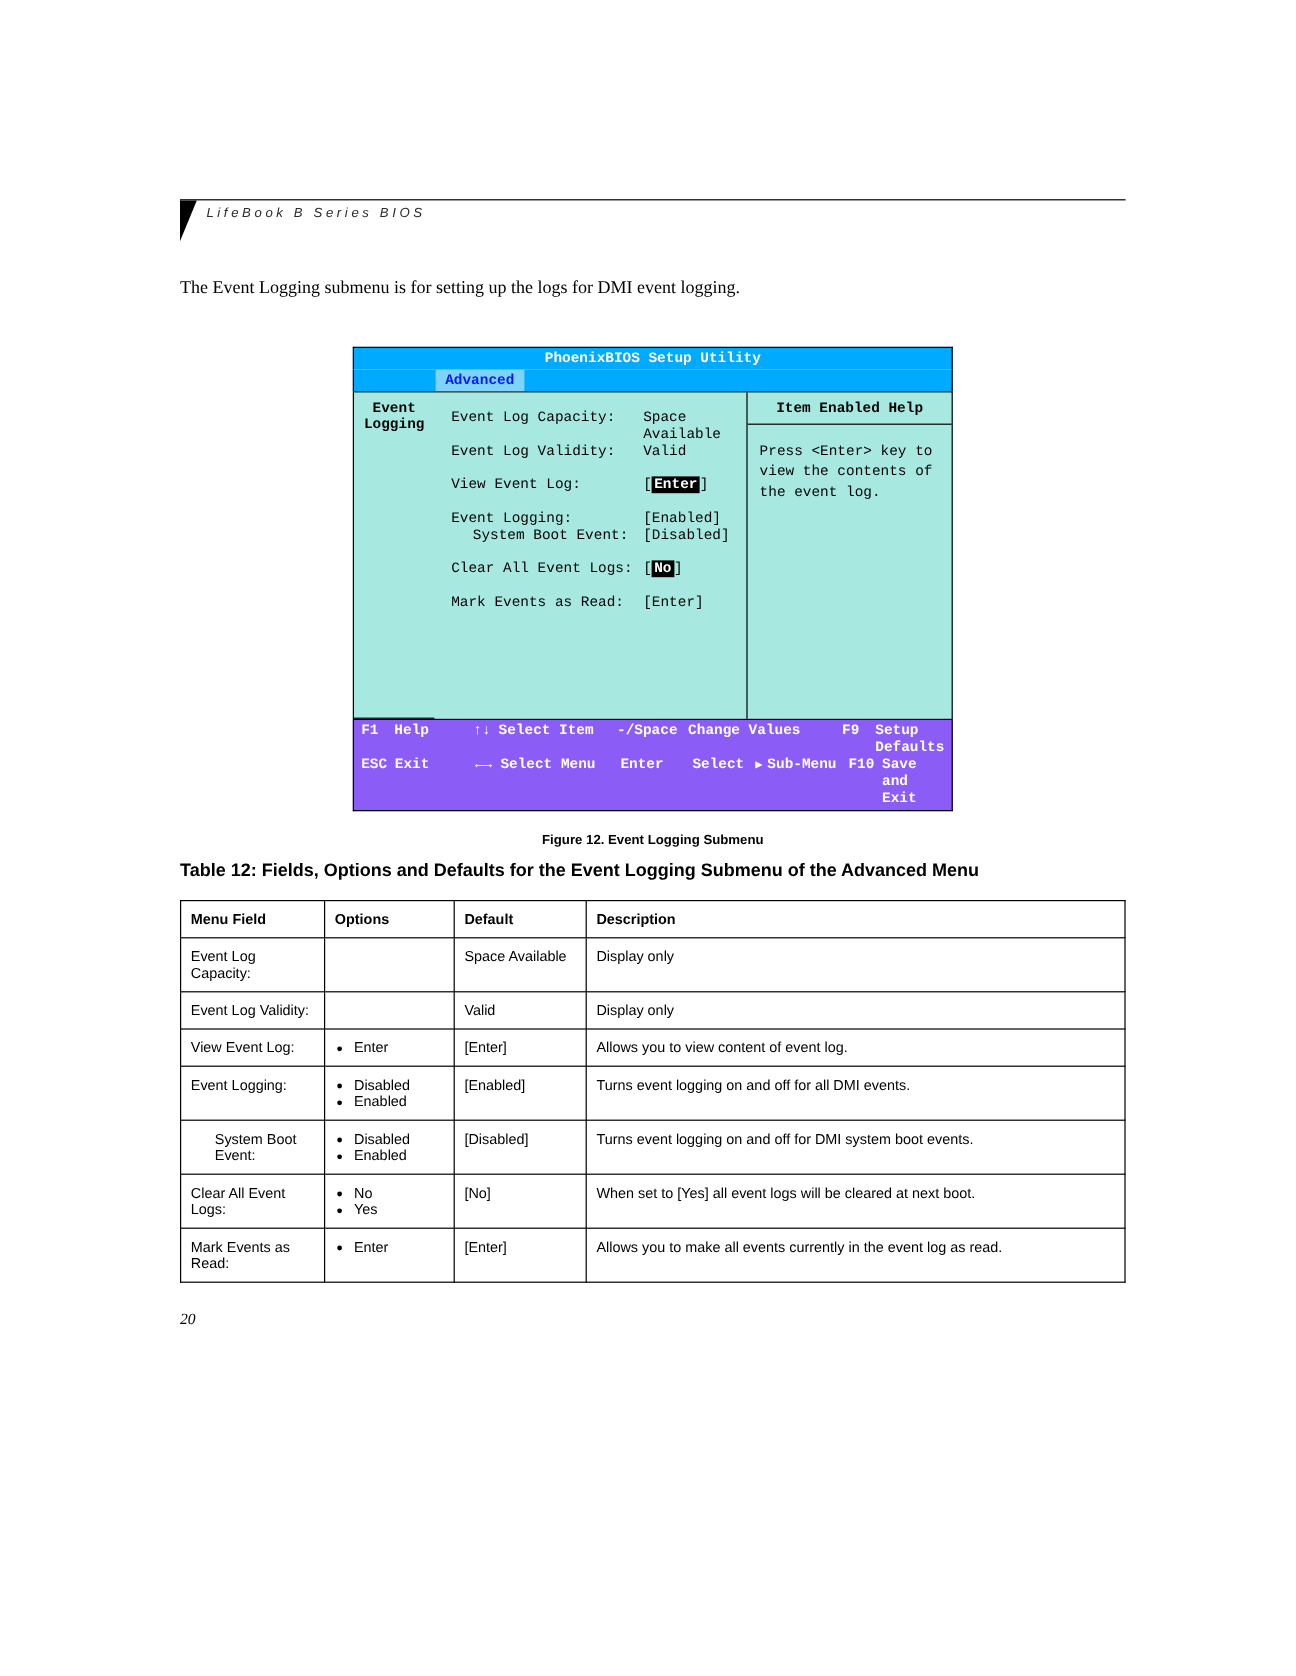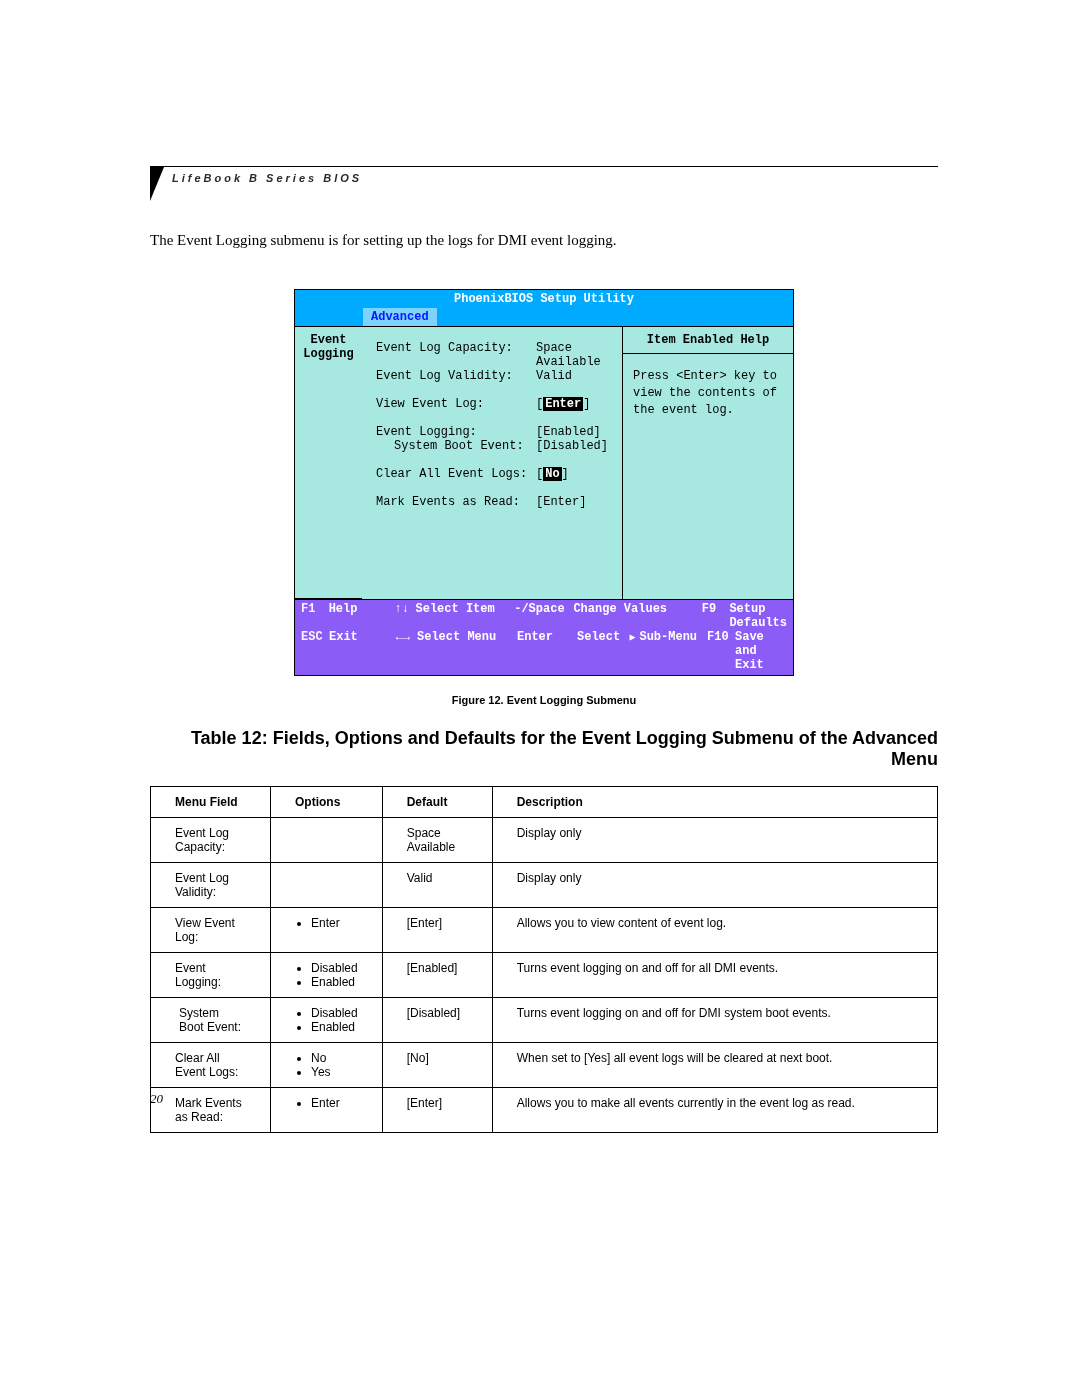--- a/index.html
+++ b/index.html
@@ -35,21 +35,20 @@
   }
   .running-head {
     position: absolute;
     left: 172px;
     top: 172px;
     font-family: "Arial", "Helvetica", sans-serif;
     font-style: italic;
     font-size: 11px;
     letter-spacing: 3px;
     color: #2a2a2a;
-    font-weight: bold;
   }
   .content {
     position: absolute;
     left: 150px;
     top: 232px;
     width: 788px;
   }
   h2.section-title {
     font-family: "Arial", "Helvetica", sans-serif;
     font-weight: bold;
@@ -157,38 +156,38 @@
   .fig-caption {
     text-align:center;
     font-family: Arial, Helvetica, sans-serif;
     font-weight:bold;
     font-size:11px;
     margin-top: 18px;
   }
 
   
   .tbl-caption {
-    text-align:right;
+    text-align:left;
     font-family: Arial, Helvetica, sans-serif;
     font-weight:bold;
-    font-size:18px;
-    margin-top: 22px;
+    font-size:15px;
+    margin-top: 11px;
   }
 
   
   table.fields {
     width: 100%;
     border-collapse: collapse;
     margin-top: 16px;
     font-family: Arial, Helvetica, sans-serif;
     font-size: 12px;
   }
   table.fields th, table.fields td {
     border: 1px solid #000;
-    padding: 8px 24px;
+    padding: 8px 8px;
     text-align: left;
     vertical-align: top;
   }
   table.fields th {
     font-weight: bold;
   }
   table.fields td.indent { padding-left: 28px; }
   table.fields ul {
     margin: 0; padding-left: 16px;
   }

